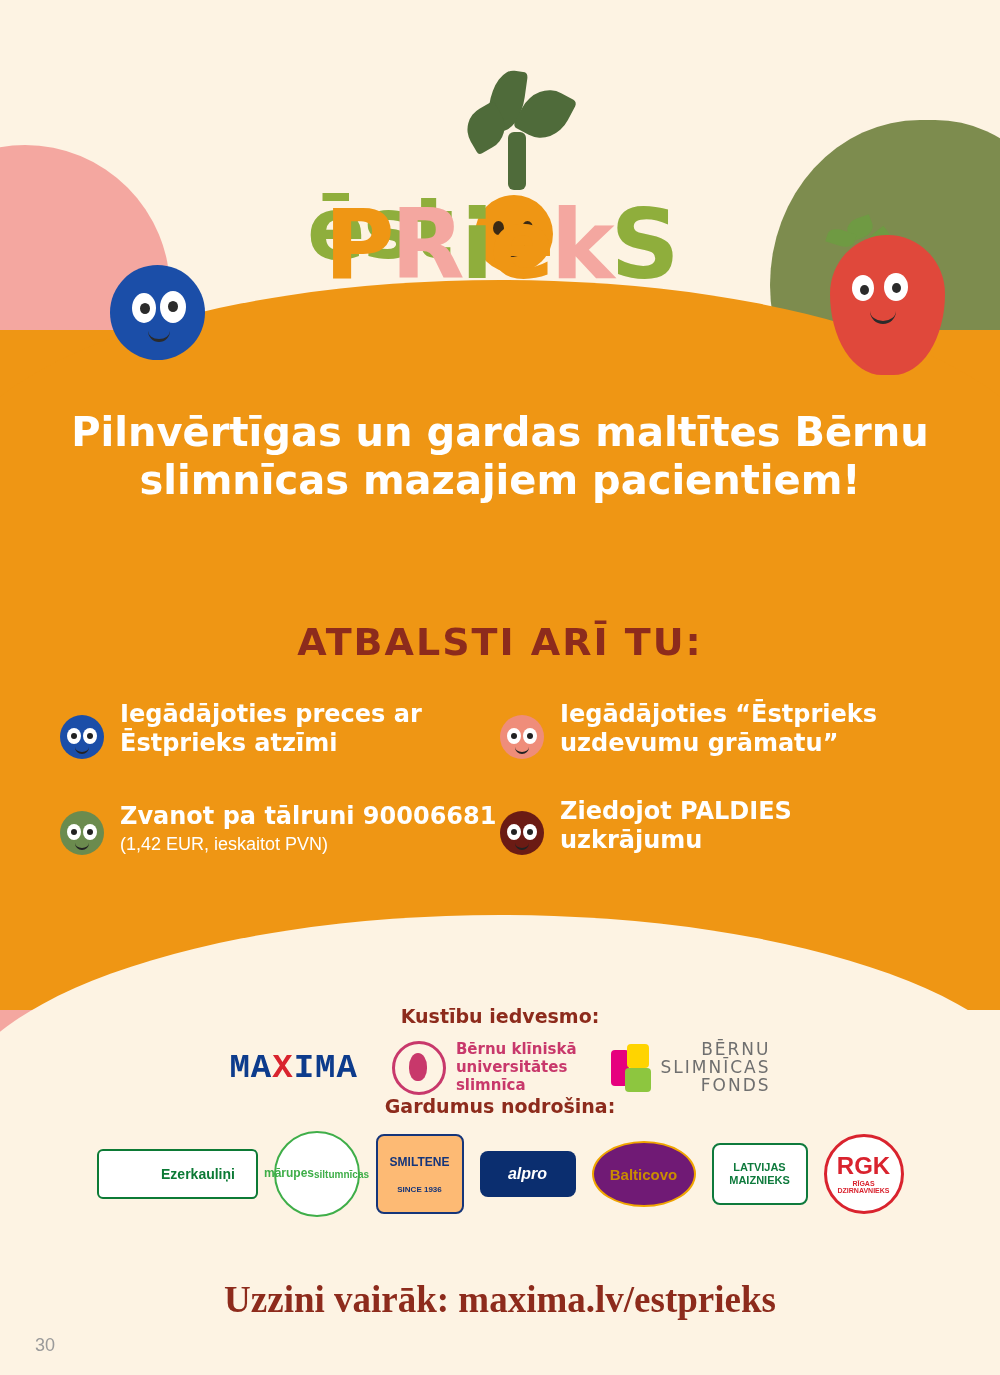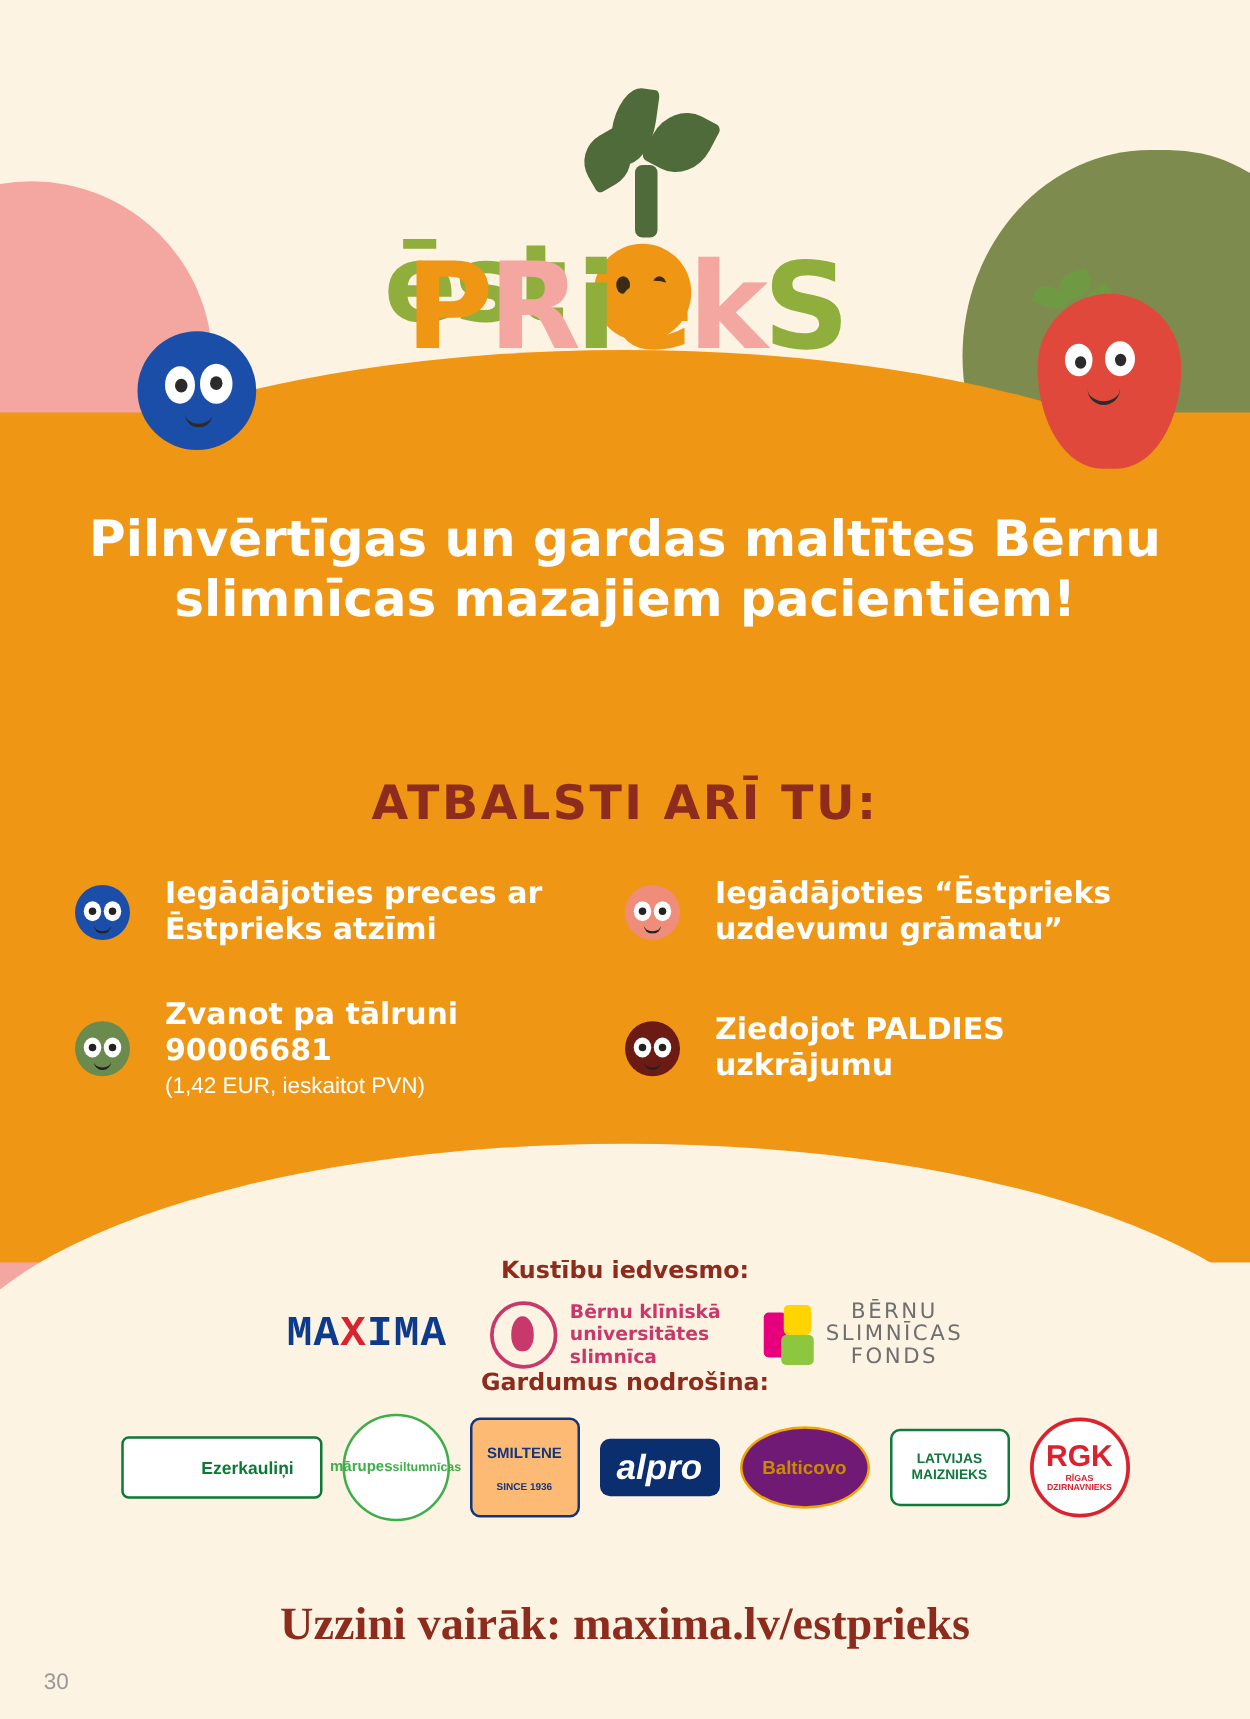--- a/index.html
+++ b/index.html
@@ -102,21 +102,21 @@
     color:#8d2b1c;font-size:38px;font-weight:bold;letter-spacing:2px;
     font-family:"DejaVu Sans", sans-serif;
   }
 
   
   .support{
     position:absolute;left:60px;top:700px;width:880px;
     display:flex;flex-wrap:wrap;
   }
   .support-item{
-    width:50%;display:flex;align-items:center;margin-bottom:38px;gap:12px;
+    width:50%;display:flex;align-items:flex-end;margin-bottom:38px;
   }
   .support-bullet{
     flex:0 0 auto;width:44px;height:44px;border-radius:50%;
     position:relative;margin-right:16px;margin-top:2px;
   }
   .support-bullet .eye{position:absolute;top:13px;width:14px;height:16px;background:#fff;border-radius:50%;}
   .support-bullet .eye.l{left:7px;}
   .support-bullet .eye.r{left:23px;}
   .support-bullet .pupil{position:absolute;top:18px;width:6px;height:6px;background:#222;border-radius:50%;}
   .support-bullet .pupil.l{left:11px;}
@@ -146,30 +146,30 @@
   .bkus{display:flex;align-items:center;gap:10px;}
   .bkus-mark{width:48px;height:48px;border-radius:50%;border:3px solid #c8386b;position:relative;}
   .bkus-mark:after{content:"";position:absolute;left:14px;top:9px;width:18px;height:28px;background:#c8386b;border-radius:50% 50% 45% 45%;}
   .bkus-text{color:#c8386b;font-size:15px;font-weight:bold;line-height:1.18;text-align:left;font-family:"DejaVu Sans", sans-serif;}
 
   .bsf{display:flex;align-items:center;gap:8px;}
   .bsf-mark{width:42px;height:48px;position:relative;}
   .bsf-mark .p1{position:absolute;left:0;top:6px;width:18px;height:36px;background:#e6007e;border-radius:4px;}
   .bsf-mark .p2{position:absolute;left:16px;top:0;width:22px;height:24px;background:#ffd400;border-radius:4px;}
   .bsf-mark .p3{position:absolute;left:14px;top:24px;width:26px;height:24px;background:#8dc63f;border-radius:4px;}
-  .bsf-text{color:#6f6f6f;font-size:17px;line-height:1.05;letter-spacing:2px;text-align:center;font-family:"DejaVu Sans", sans-serif;}
+  .bsf-text{color:#6f6f6f;font-size:17px;line-height:1.05;letter-spacing:2px;text-align:right;font-family:"DejaVu Sans", sans-serif;}
 
   .brand{
     display:flex;align-items:center;justify-content:center;
     font-weight:bold;text-align:center;
   }
   .b-ezer{width:115px;height:46px;border:2px solid #0c7a35;border-radius:6px;background:#fff;color:#0c7a35;font-size:14px;padding-left:42px;}
   .b-marupes{width:82px;height:82px;border-radius:50%;border:2px solid #3fae49;background:#fff;color:#3fae49;font-size:12px;line-height:1.1;}
   .b-smiltene{width:84px;height:76px;border:2px solid #15357a;border-radius:8px;background:#fdba74;color:#15357a;font-size:12px;gap:16px;}
-  .b-alpro{width:96px;height:46px;border-radius:8px;background:#0b2e6f;color:#fff;font-size:28px;font-style:italic;}
+  .b-alpro{width:96px;height:46px;border-radius:8px;background:#0b2e6f;color:#fff;font-size:16px;font-style:italic;}
   .b-balticovo{width:100px;height:62px;border-radius:50%;border:2px solid #f0a500;background:#701a75;color:#c98c00;font-size:15px;}
   .b-lm{width:92px;height:58px;border-radius:8px;background:#fff;border:2px solid #0e7a3c;color:#0e7a3c;font-size:11px;line-height:1.15;}
   .b-rgk{width:74px;height:74px;border-radius:50%;border:3px solid #d9232e;background:#fff;color:#d9232e;font-size:11px;line-height:1.1;flex-direction:column;}
   .b-rgk .big{font-size:24px;}
 
   .more{
     position:absolute;left:0;right:0;top:1278px;text-align:center;
     color:#8d2b1c;font-size:37px;font-weight:bold;
     font-family:Liberation Serif, serif;
   }

